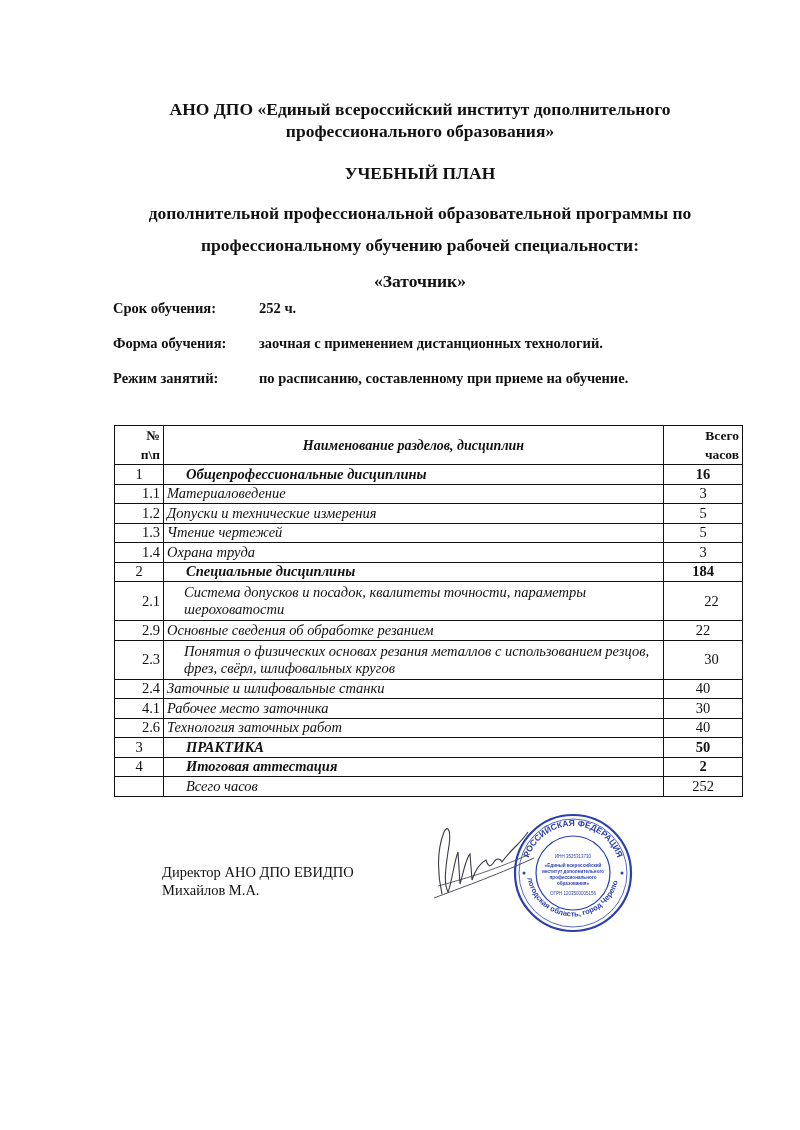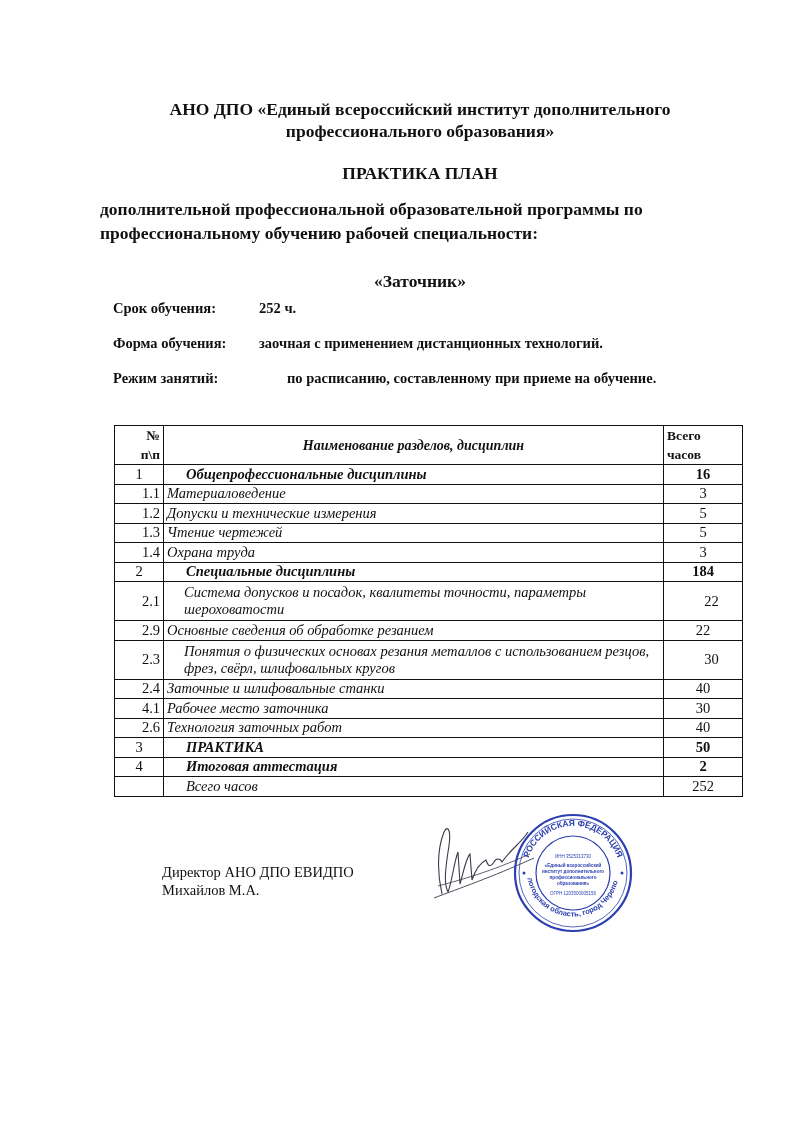--- a/index.html
+++ b/index.html
@@ -14,55 +14,55 @@
     .title-org {
       position: absolute; left: 100px; width: 640px; top: 98px;
       text-align: center; font-weight: bold; font-size: 17.5px; line-height: 22px;
     }
     .title-plan {
       position: absolute; left: 100px; width: 640px; top: 162px;
       text-align: center; font-weight: bold; font-size: 17.5px; line-height: 22px;
     }
     .title-program {
       position: absolute; left: 100px; width: 640px; top: 197px;
-      text-align: left; font-weight: bold; font-size: 17.5px; line-height: 24px;
+      text-align: center; font-weight: bold; font-size: 17.5px; line-height: 32px;
     }
     .title-spec {
       position: absolute; left: 100px; width: 640px; top: 270px;
       text-align: center; font-weight: bold; font-size: 17.5px; line-height: 22px;
     }
     .meta-row {
       position: absolute; left: 113px; font-weight: bold; font-size: 14.5px; line-height: 18px;
       display: flex;
     }
     .meta-label { width: 146px; }
     .meta-value { }
     .meta-1 { top: 299px; }
     .meta-2 { top: 334px; }
-    .meta-3 { top: 369px; gap: 28px; }
+    .meta-3 { top: 369px; }
 
     table.plan {
       position: absolute; left: 114px; top: 425px;
       width: 629px;
       border-collapse: collapse;
       font-size: 14.5px;
       line-height: 17px;
     }
     table.plan td, table.plan th {
       border: 1.2px solid #111;
       padding: 0 3px;
       vertical-align: middle;
     }
     table.plan th { font-weight: bold; }
     .col-num { width: 49px; text-align: right; }
     .col-name { text-align: left; font-style: italic; }
     .col-hours { width: 79px; text-align: center; }
     .hdr-num { text-align: right; font-size: 13.5px; line-height: 19px; height: 39px; }
     .hdr-name { text-align: center; font-size: 14px; }
-    .hdr-hours { text-align: left; font-size: 13.5px; line-height: 19px; }
+    .hdr-hours { text-align: right; font-size: 13.5px; line-height: 19px; }
     tr.section td { font-weight: bold; }
     tr.section td.col-num { text-align: center; font-weight: normal; }
     tr.section td.col-name { padding-left: 22px; }
     tr.row td { height: 19.5px; }
     tr.tall td { height: 39px; padding-left: 20px; }
     td.num-top { vertical-align: middle; }
     td.hours-top { vertical-align: top; }
     tr.total td.col-name { padding-left: 22px; }
 
     .signature-block {
@@ -75,21 +75,21 @@
     .stamp {
       position: absolute; left: 512px; top: 812px; width: 122px; height: 122px;
     }
   </style>
 </head>
 <body>
 
 <div class="page">
 
   <div class="title-org">АНО ДПО «Единый всероссийский институт дополнительного профессионального образования»</div>
-  <div class="title-plan">ПРАКТИКА ПЛАН</div>
+  <div class="title-plan">УЧЕБНЫЙ ПЛАН</div>
   <div class="title-program">дополнительной профессиональной образовательной программы по профессиональному обучению рабочей специальности:</div>
   <div class="title-spec">«Заточник»</div>
 
   <div class="meta-row meta-1">
     <span class="meta-label">Срок обучения:</span>
     <span class="meta-value">252 ч.</span>
   </div>
   <div class="meta-row meta-2">
     <span class="meta-label">Форма обучения:</span>
     <span class="meta-value">заочная с применением дистанционных технологий.</span>

